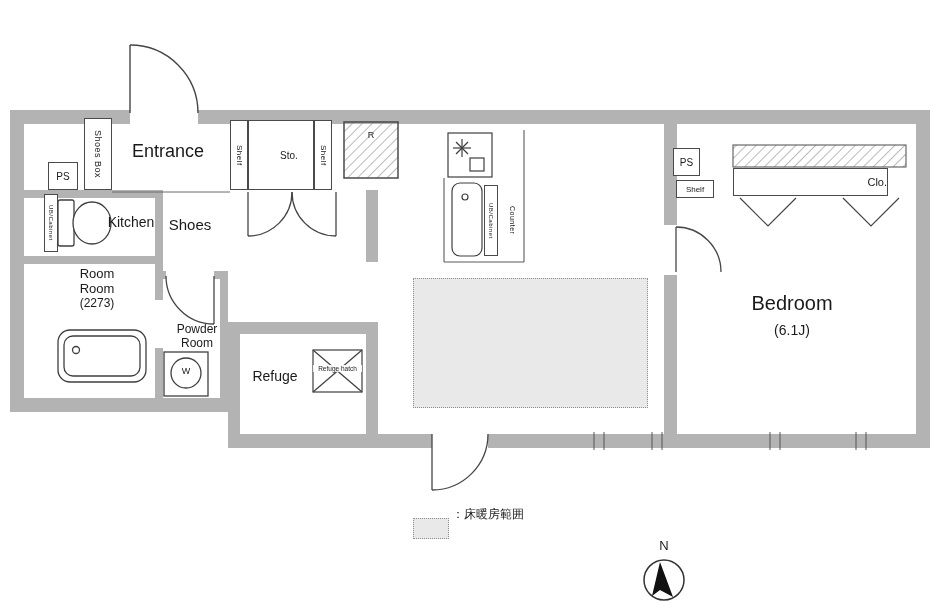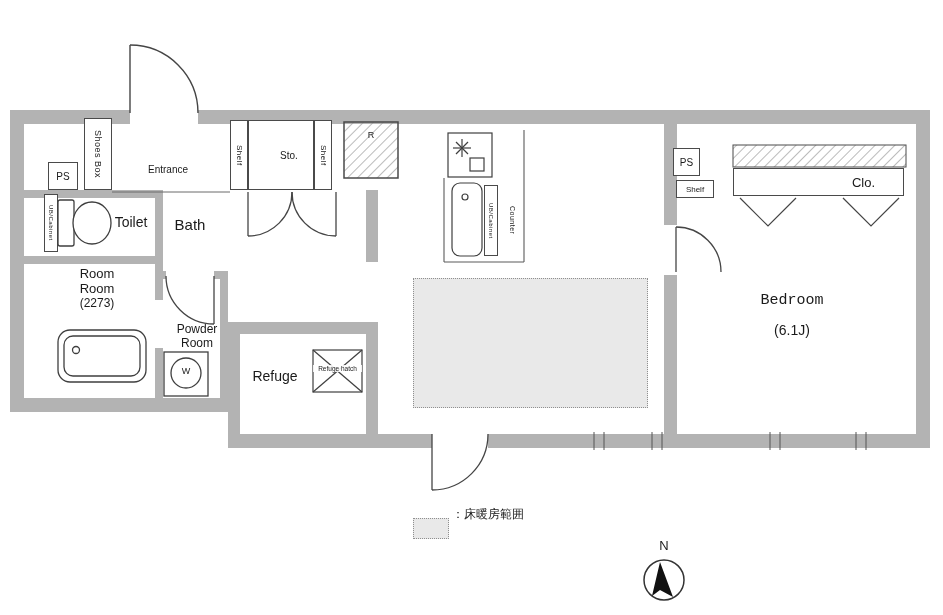--- a/index.html
+++ b/index.html
@@ -62,21 +62,21 @@
   </div>
   <div class="box" style="left:314px;top:120px;width:18px;height:70px;font-size:8px;">
     <span class="vtext">Shelf</span>
   </div>
   <div class="box" style="left:673px;top:148px;width:27px;height:28px;font-size:10px;">
     <span>PS</span>
   </div>
   <div class="box" style="left:676px;top:180px;width:38px;height:18px;font-size:8px;">
     <span>Shelf</span>
   </div>
-  <div class="box" style="left:733px;top:168px;width:171px;height:28px;font-size:13px;justify-content:flex-end;padding-right:28px;">
+  <div class="box" style="left:733px;top:168px;width:155px;height:28px;font-size:11px;justify-content:flex-end;">
     <span>Clo.</span>
   </div>
   <div class="box" style="left:44px;top:194px;width:14px;height:58px;font-size:6px;border-width:1px;">
     <span class="vtext">UB/Cabinet</span>
   </div>
   <div class="box" style="left:484px;top:185px;width:14px;height:71px;font-size:6px;border-width:1px;">
     <span class="vtext">UB/Cabinet</span>
   </div>
   <div class="box nob" style="left:504px;top:178px;width:16px;height:84px;font-size:7px;">
     <span class="vtext">Counter</span>
@@ -178,34 +178,34 @@
       <line x1="856" y1="432" x2="856" y2="450"></line>
         <line x1="866" y1="432" x2="866" y2="450"></line>
     </g>
 
     <g>
       <circle cx="664" cy="580" r="20" fill="none" stroke="#333" stroke-width="1.5"></circle>
       <polygon points="660,562 673,597 660,590 652,596" fill="#111"></polygon>
     </g>
   </svg>
 
-  <div class="lbl" style="left:118px;top:164px;width:100px;font-size:10px;">Entrance</div>
-  <div class="lbl" style="left:106px;top:214px;width:50px;font-size:14px;">Toilet</div>
-  <div class="lbl" style="left:166px;top:216px;width:48px;font-size:15px;">Bath</div>
+  <div class="lbl" style="left:118px;top:141px;width:100px;font-size:18px;">Entrance</div>
+  <div class="lbl" style="left:106px;top:214px;width:50px;font-size:14px;">Kitchen</div>
+  <div class="lbl" style="left:166px;top:216px;width:48px;font-size:15px;">Shoes</div>
   <div class="lbl" style="left:64px;top:266px;width:66px;font-size:13px;line-height:15px;">
     <span style="display:block">Room</span>
     <span style="display:block">Room</span>
     <span style="display:block;font-size:12px">(2273)</span>
   </div>
   <div class="lbl" style="left:166px;top:322px;width:62px;font-size:12px;line-height:14px;">
     <span style="display:block">Powder</span>
     <span style="display:block">Room</span>
   </div>
   <div class="lbl" style="left:240px;top:368px;width:70px;font-size:14px;">Refuge</div>
-  <div class="lbl" style="left:740px;top:292px;width:104px;font-size:15px;font-family:Liberation Mono, monospace;">Bedroom</div>
+  <div class="lbl" style="left:740px;top:292px;width:104px;font-size:20px;">Bedroom</div>
   <div class="lbl" style="left:740px;top:322px;width:104px;font-size:14px;">(6.1J)</div>
 
   <div class="lbl" style="left:344px;top:130px;width:54px;font-size:9px;">R</div>
   <div class="lbl" style="left:178px;top:366px;width:16px;font-size:9px;">W</div>
   <div class="lbl chip" style="left:313px;top:365px;width:49px;font-size:6.5px;">Refuge hatch</div>
 
   <div class="legend-swatch"></div>
   <div class="lbl" style="left:452px;top:506px;font-size:12px;text-align:left;">：床暖房範囲</div>
   <div class="lbl" style="left:650px;top:538px;width:28px;font-size:13px;">N</div>
 

